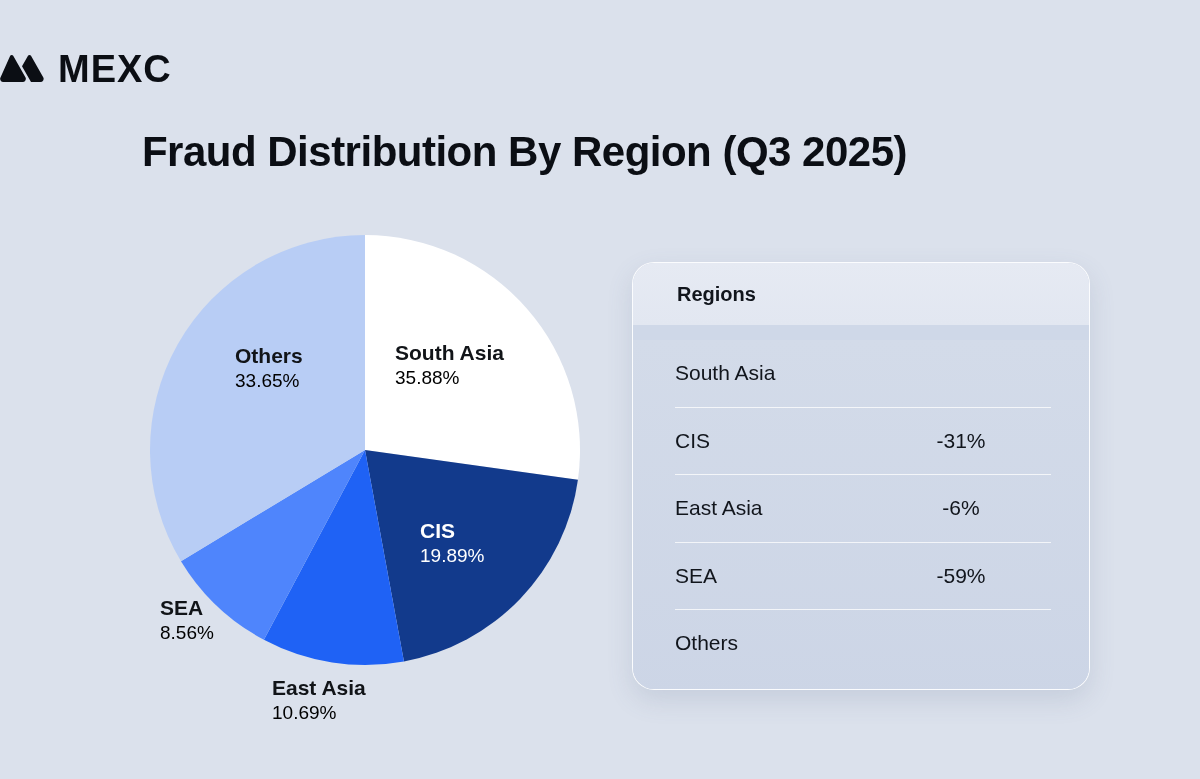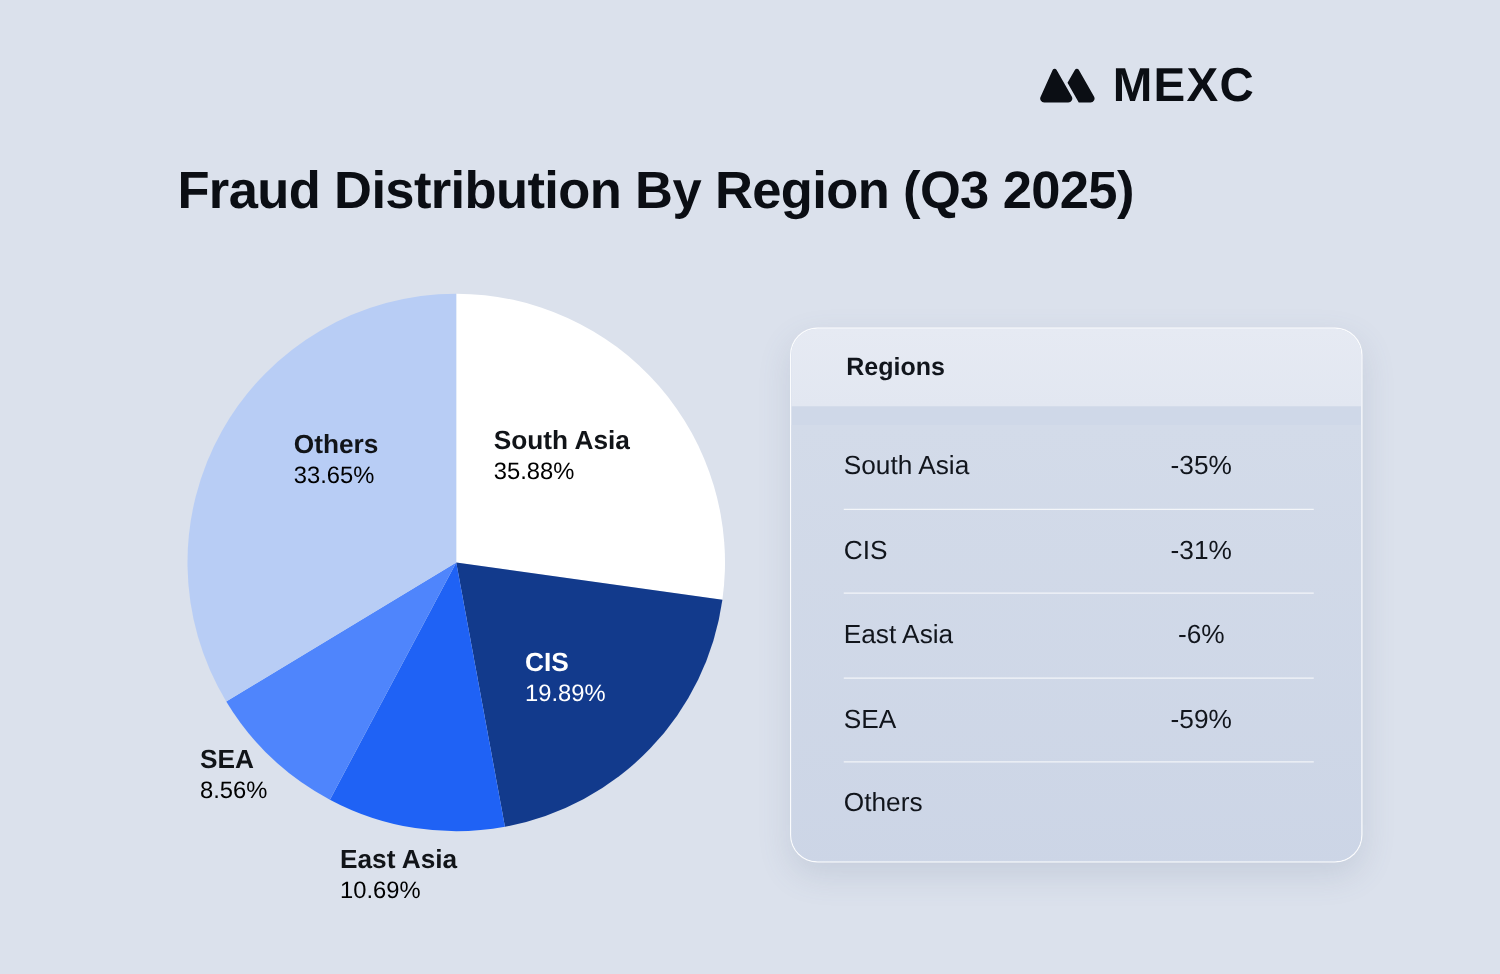--- a/index.html
+++ b/index.html
@@ -16,21 +16,21 @@
   }
 
   
   .brand {
     position: absolute;
     top: 50px;
     left: 0;
     width: 1004px;
     display: flex;
     align-items: center;
-    justify-content: flex-end;
+    justify-content: flex-start;
     gap: 14px;
   }
   .logo-mark {
     width: 44px;
     height: 30px;
     display: block;
   }
   .logo-word {
     font-size: 38px;
     font-weight: 700;
@@ -194,21 +194,20 @@
   </div>
 </div>
 
 <div class="card">
   <div class="card-header">
     <div class="th th-region">Regions</div>
   </div>
   <div class="card-body">
     <div class="trow">
       <div class="td td-region">South Asia</div>
-      <div class="td td-change">-35%</div>
     </div>
     <div class="trow">
       <div class="td td-region">CIS</div>
       <div class="td td-change">-31%</div>
     </div>
     <div class="trow">
       <div class="td td-region">East Asia</div>
       <div class="td td-change">-6%</div>
     </div>
     <div class="trow">

